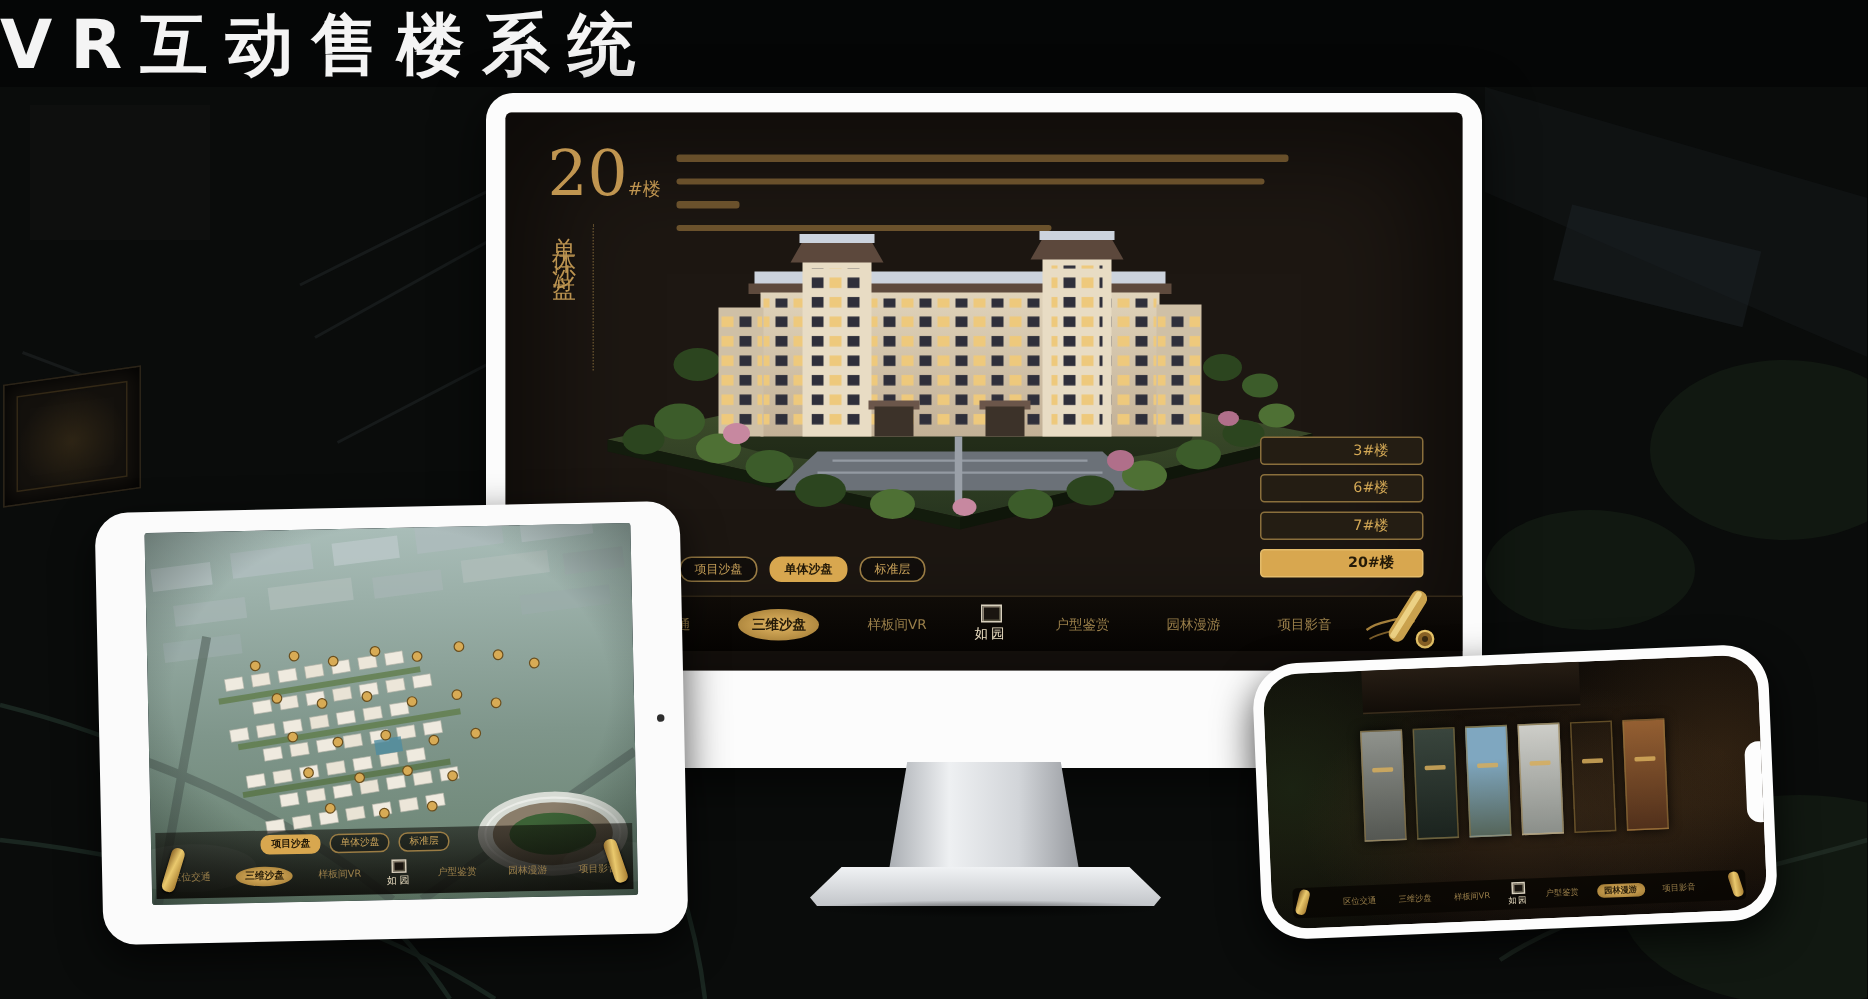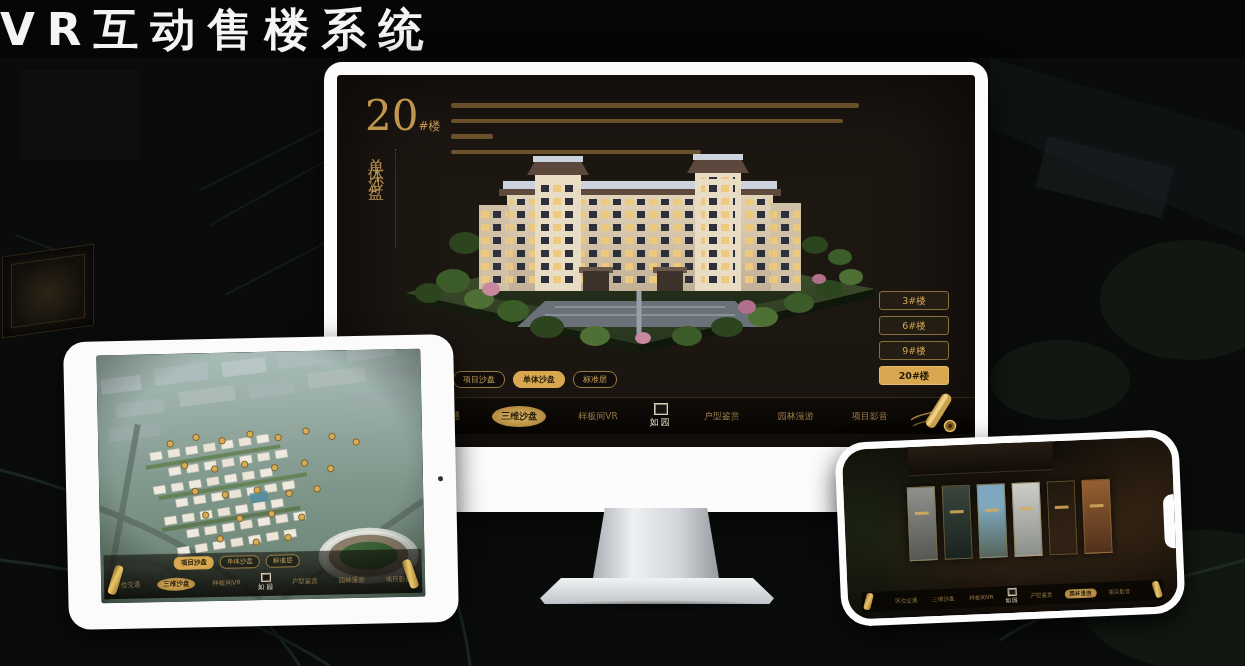--- a/index.html
+++ b/index.html
@@ -31,21 +31,21 @@
   .m-heading{position:absolute;left:28px;top:20px;color:#c09550;}
   .h-num{font-family:"DejaVu Serif","Liberation Serif",serif;font-size:42px;line-height:42px;}
   .h-suffix{font-size:12px;}
   .h-vert{writing-mode:vertical-rl;font-size:16px;letter-spacing:9px;margin-top:8px;height:112px;color:#bb9350;}
   .h-rule{position:absolute;left:58px;top:74px;height:98px;border-left:1px dotted #8a6f3c;opacity:.6;}
   .m-desc{position:absolute;left:114px;top:28px;}
   .d-line{height:4.5px;border-radius:2px;background:rgba(186,141,72,.5);margin-bottom:11px;}
   .m-building{position:absolute;left:58px;top:56px;}
   .floor-btns{position:absolute;right:26px;top:216px;display:flex;flex-direction:column;gap:6px;}
   .floor-btn{width:68px;height:17px;line-height:17px;text-align:center;font-size:9.5px;
-    color:#d3a855;background:#241d13;border:1px solid #8a6f3c;border-radius:3px;cursor:pointer;}
+    color:#d3a855;background:#241d13;border:1px solid #8a6f3c;border-radius:3px;cursor:pointer;padding-left:39px;}
   .floor-btn.active{background:#d8a74f;color:#241a08;border-color:#e3bb6b;font-weight:bold;}
   .m-tabs{position:absolute;left:116px;top:296px;display:flex;gap:8px;}
   .tab{font-size:8px;padding:2px 9px;border:1px solid #9a7c44;border-radius:8px;color:#caa35a;
     background:rgba(0,0,0,.35);cursor:pointer;white-space:nowrap;}
   .tab.active{background:#d8a74f;color:#241a08;border-color:#d8a74f;font-weight:bold;}
   .m-menubar{position:absolute;left:0;top:322px;width:638px;height:36px;
     background:linear-gradient(#100c08,#060402);border-top:1px solid #332818;
     display:flex;align-items:center;justify-content:center;gap:26px;}
   .menu-item{font-size:9px;color:#9a7f4a;white-space:nowrap;cursor:pointer;padding:2px 6px;}
   .menu-item.active{background:radial-gradient(ellipse,#e3b763,#9c7631);border-radius:50%;
@@ -235,21 +235,21 @@
           <ellipse cx="96" cy="158" rx="9" ry="7" fill="#c788a0"></ellipse>
           <ellipse cx="352" cy="176" rx="9" ry="7" fill="#b06f8a"></ellipse>
           <ellipse cx="248" cy="207" rx="8" ry="6" fill="#c788a0"></ellipse>
           <ellipse cx="424" cy="148" rx="7" ry="5" fill="#b06f8a"></ellipse>
         </g>
       </svg>
 
       <div class="floor-btns">
         <div class="floor-btn">3#楼</div>
         <div class="floor-btn">6#楼</div>
-        <div class="floor-btn">9#楼</div>
+        <div class="floor-btn">7#楼</div>
         <div class="floor-btn active">20#楼</div>
       </div>
 
       <div class="m-tabs">
         <div class="tab">项目沙盘</div>
         <div class="tab active">单体沙盘</div>
         <div class="tab">标准层</div>
       </div>
 
       <div class="m-menubar">

